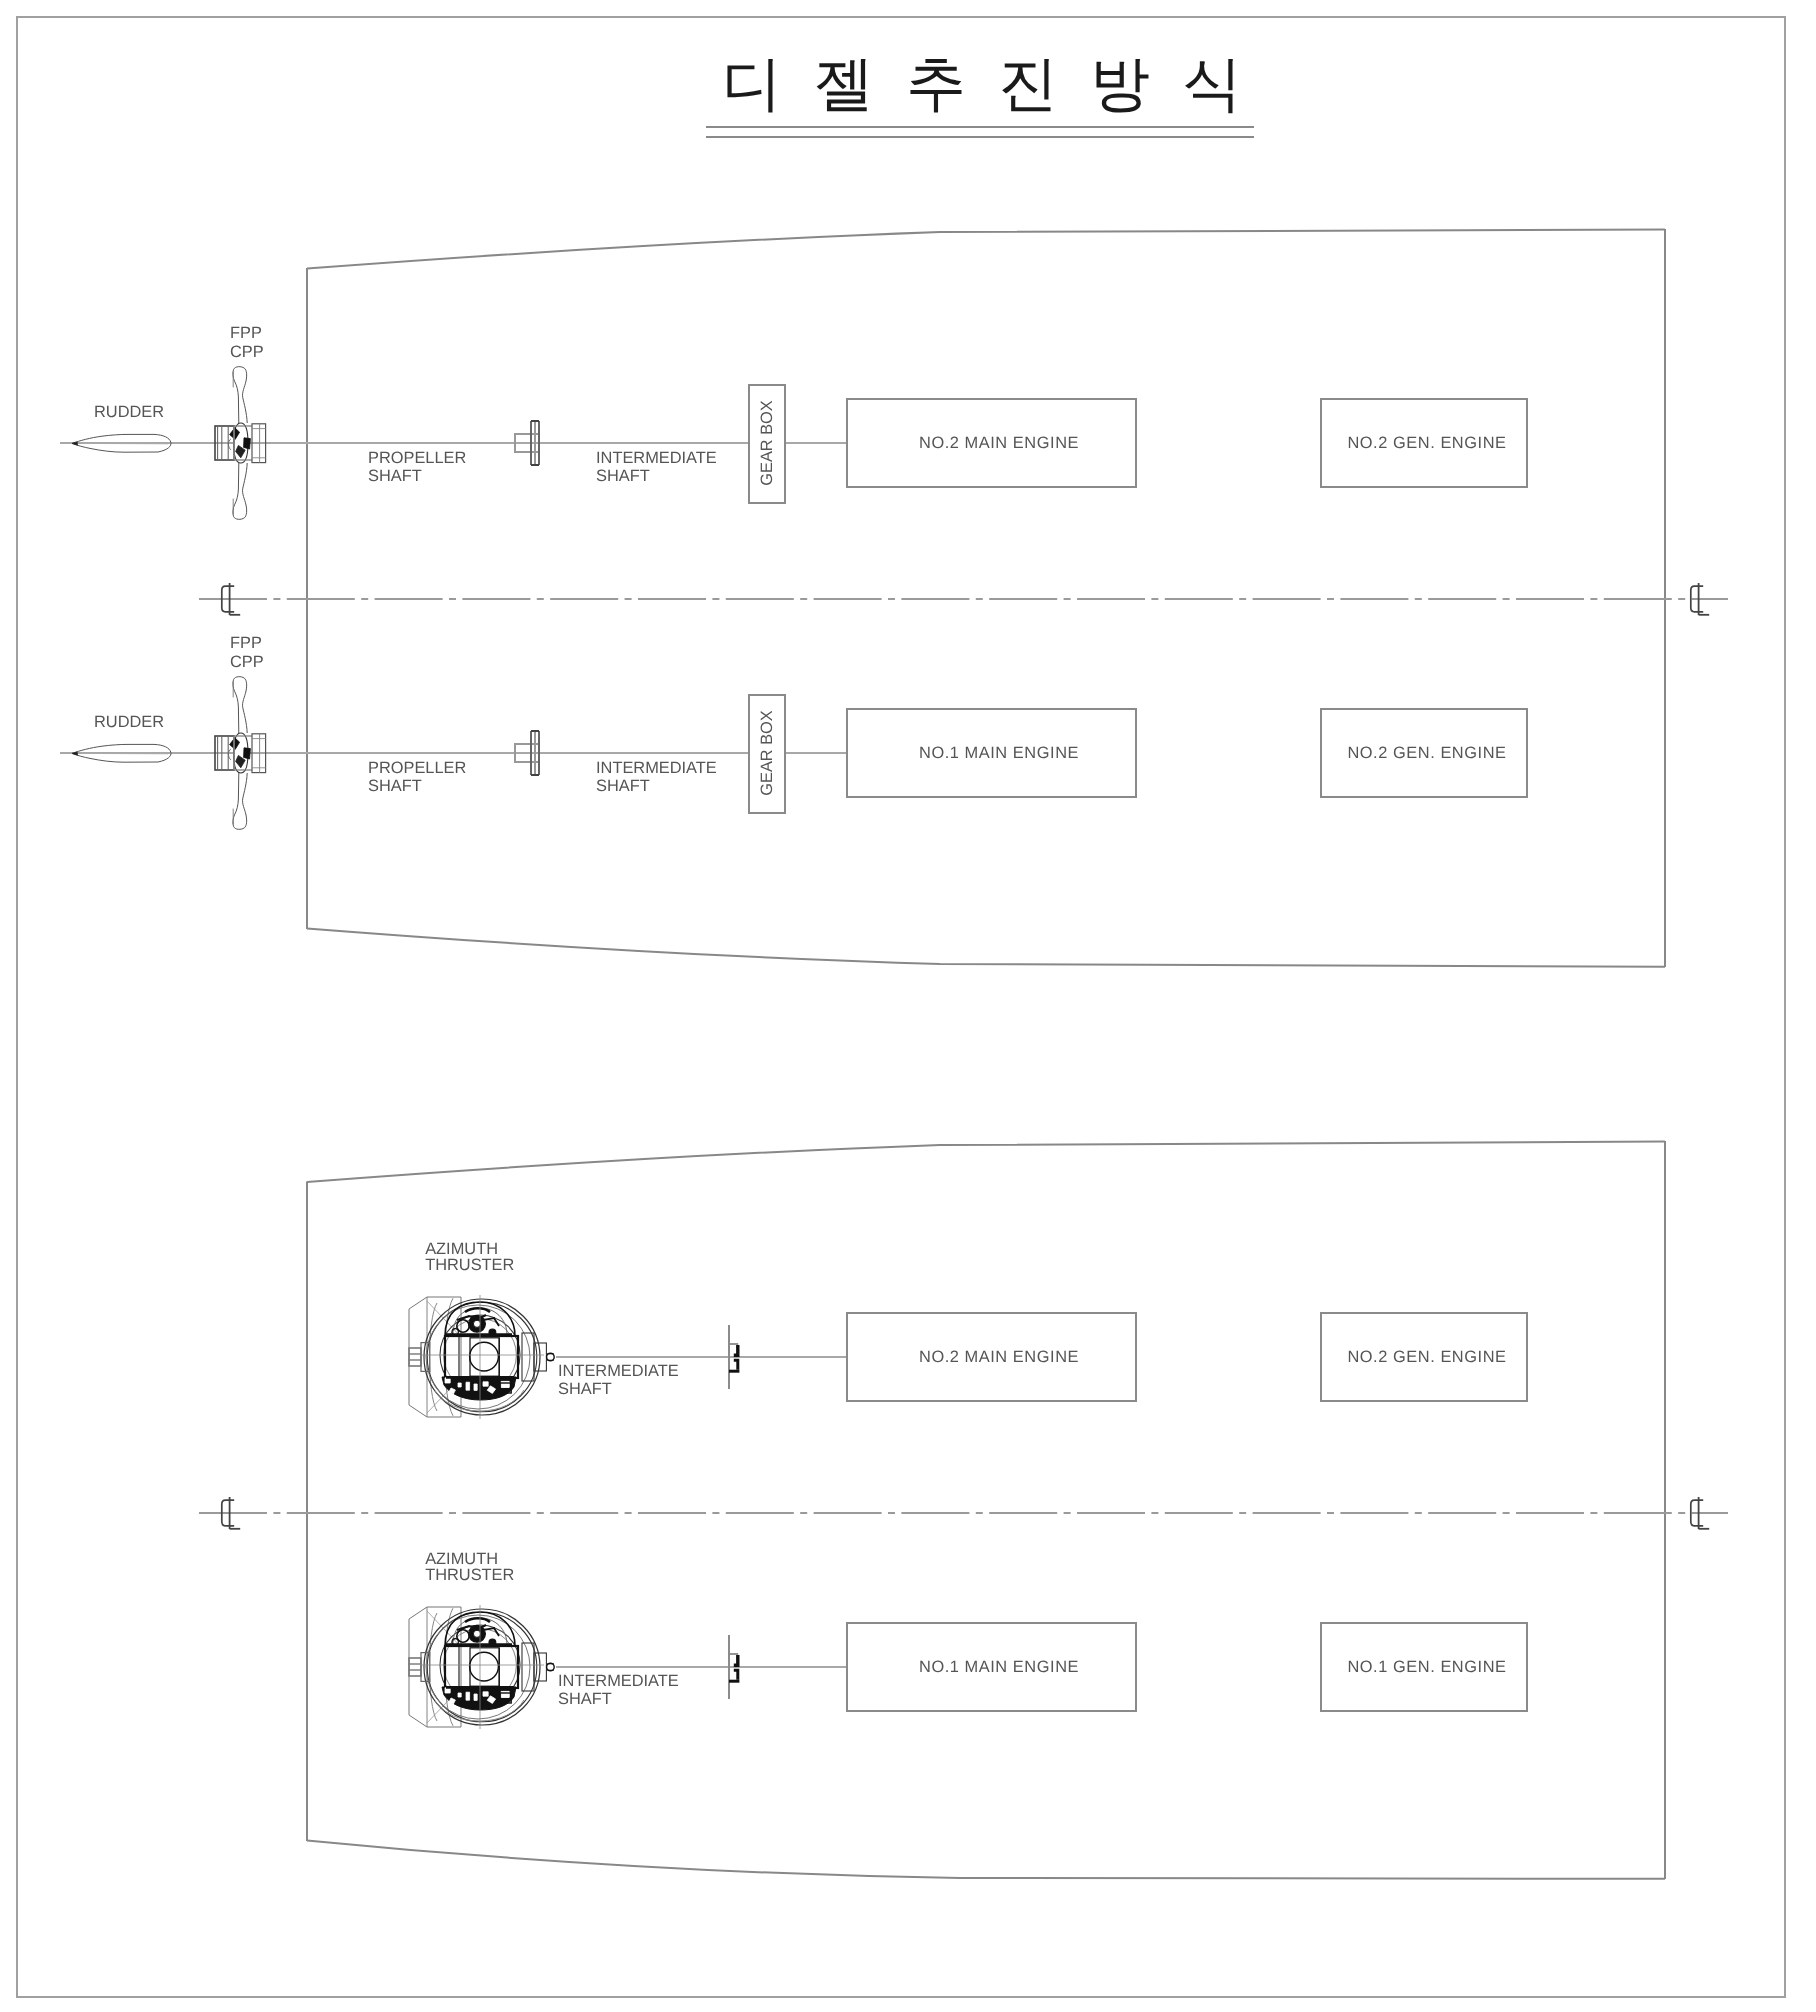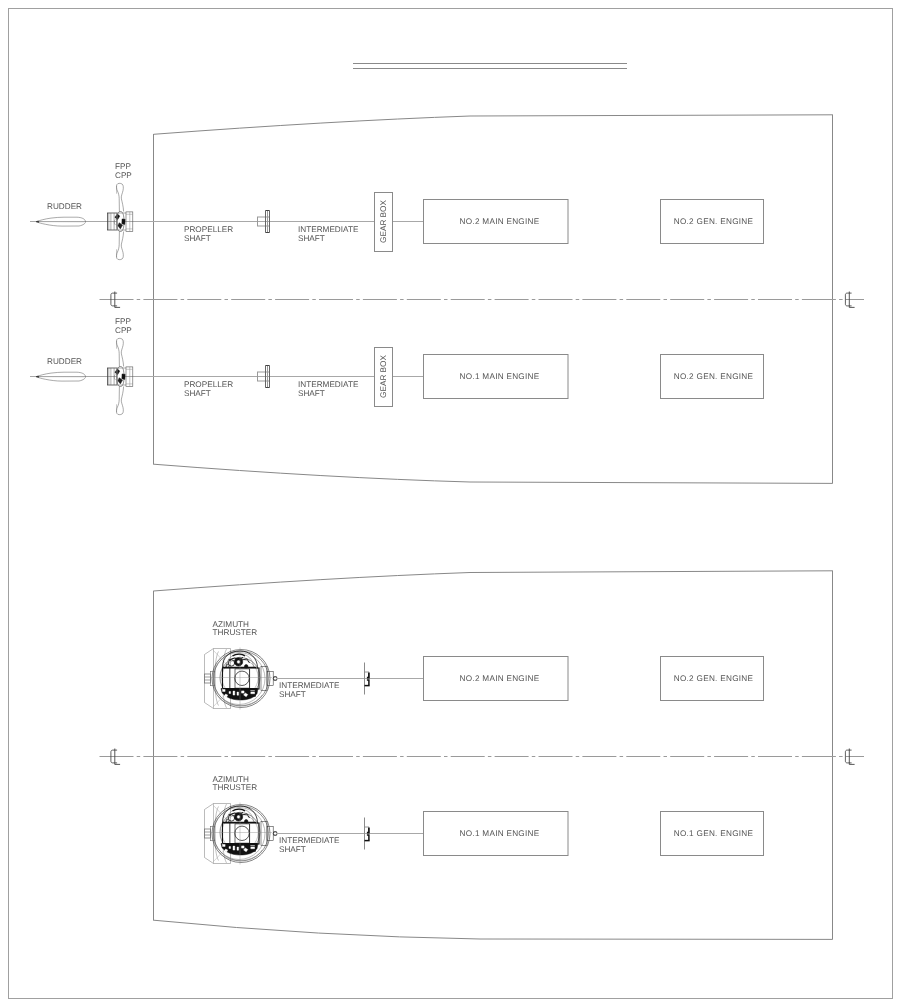--- a/index.html
+++ b/index.html
@@ -10,20 +10,23 @@
   #title-rule{position:absolute;left:353px;top:63px;width:274px;height:7px;}
   #title-rule i{display:block;position:absolute;left:0;width:274px;height:1px;background:#8a8a8a;}
   svg.cad{position:absolute;left:0;top:0;}
   text{font-family:"Liberation Sans",sans-serif;fill:#555;-webkit-font-smoothing:antialiased;}
   svg{shape-rendering:geometricPrecision;text-rendering:geometricPrecision;}
 </style>
 </head>
 <body>
 
 <div id="stage">
+  <div id="title-wrap">
+    <span class="title-text">디젤추진방식</span>
+  </div>
   <div id="title-rule">
     <i style="top:0"></i>
       <i style="top:5px"></i>
   </div>
   <svg class="cad" width="908" height="1006" viewBox="0 0 908 1006" id="cad">
       <rect x="8.5" y="8.5" width="884" height="990" fill="none" stroke="#a0a0a0" stroke-width="1.0"></rect>
       <g>
         <path d="M 153.5 134 L 153.5 464.5" fill="none" stroke="#888888" stroke-width="1.0"></path>
         <path d="M 832.5 114.5 L 832.5 483.5" fill="none" stroke="#888888" stroke-width="1.0"></path>
         <path d="M 153.5 134.3 Q 330 121 470 116 L 832.5 114.8" fill="none" stroke="#888888" stroke-width="1.0"></path>

